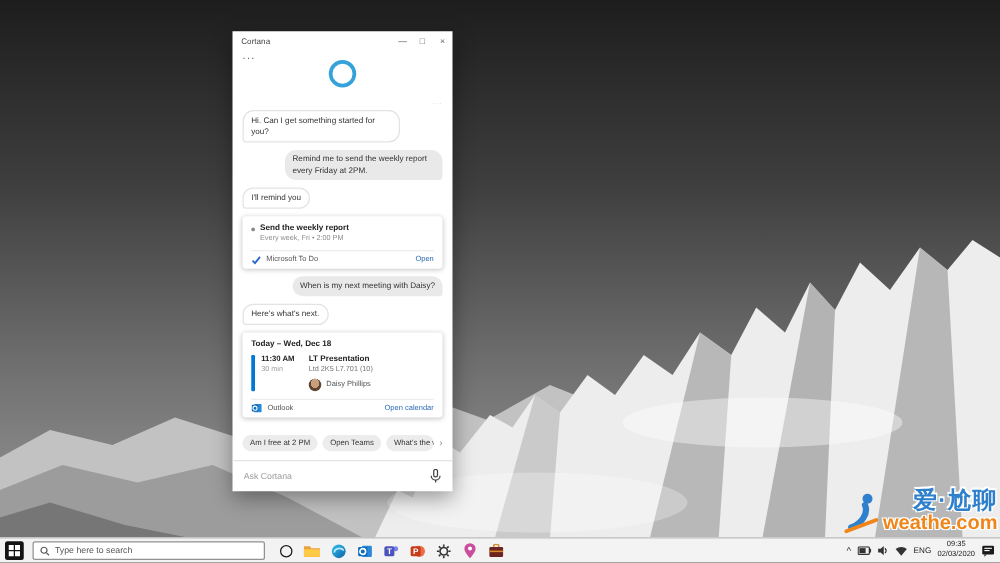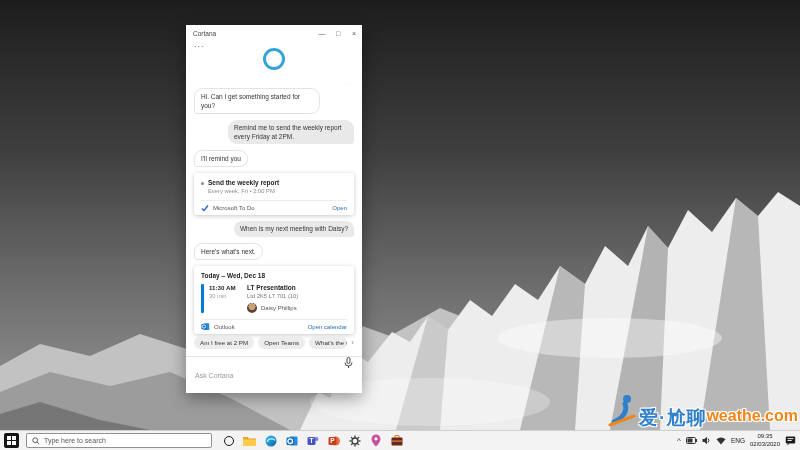--- a/index.html
+++ b/index.html
@@ -5,21 +5,21 @@
   * { margin:0; padding:0; box-sizing:border-box; }
   html,body { width:800px; height:450px; overflow:hidden; font-family:"Liberation Sans", sans-serif; }
   #stage { position:relative; width:800px; height:450px; background:#444; }
 
   
   #wallpaper { position:absolute; left:0; top:0; width:800px; height:430px; overflow:hidden; }
   #wallpaper svg { display:block; }
 
   
   .watermark { position:absolute; right:2px; bottom:22px; display:flex; align-items:flex-end; gap:2px; z-index:5; }
-  .wm-text { display:flex; flex-direction:row; align-items:flex-start; line-height:1.05; }
+  .wm-text { display:flex; flex-direction:column; align-items:flex-end; line-height:1.05; }
   .wm-cn { font-size:19px; font-weight:bold; color:#2f80cc; letter-spacing:1px;
            text-shadow:-1px -1px 0 #fff,1px -1px 0 #fff,-1px 1px 0 #fff,1px 1px 0 #fff; }
   .wm-site { font-size:16px; font-weight:bold; color:#f08519;
            text-shadow:-1px -1px 0 #fff,1px -1px 0 #fff,-1px 1px 0 #fff,1px 1px 0 #fff; }
 
   
   .cortana-win { position:absolute; left:186px; top:25px; width:176px; height:368px; background:#fff;
                  box-shadow:0 5px 16px rgba(0,0,0,.38); display:flex; flex-direction:column; z-index:3; }
   .titlebar { height:16px; display:flex; align-items:center; padding-left:7px; flex:0 0 auto; }
   .title { font-size:6.5px; color:#444; flex:1; }
@@ -58,21 +58,21 @@
   .attendee { display:flex; align-items:center; gap:4px; margin-top:4px; }
   .avatar { width:10px; height:10px; border-radius:50%;
             background:radial-gradient(circle at 50% 38%, #caa07a 0 44%, #5d4433 45% 72%, #8a6a52 73%); }
   .att-name { font-size:6px; color:#555; }
 
   .chips-row { display:flex; align-items:center; gap:4px; margin-top:auto; padding-bottom:7px; flex:0 0 auto; }
   .chip { background:#ececec; border-radius:9px; padding:3px 6px; font-size:6.2px; color:#333; white-space:nowrap; }
   .chip.trunc { max-width:54px; overflow:hidden; }
   .chips-more { font-size:8px; color:#888; flex:0 0 auto; }
 
-  .input-bar { border-top:1px solid #e4e4e4; height:37px; display:flex; padding:0 9px; gap:6px; flex:0 0 auto; }
+  .input-bar { border-top:1px solid #e4e4e4; height:25px; display:flex; align-items:center; padding:0 9px; gap:6px; flex:0 0 auto; }
   .ask-input { flex:1; border:none; outline:none; font-size:7px; color:#333; background:transparent;
                font-family:"Liberation Sans", sans-serif; }
   .ask-input::placeholder { color:#9a9a9a; }
 
   
   .taskbar { position:absolute; left:0; bottom:0; width:800px; height:20px; background:#f3f3f3;
              border-top:1px solid #cfcfcf; display:flex; align-items:center; z-index:6; }
   .start-btn { width:15px; height:15px; background:#141414; border-radius:2px; margin-left:4px;
                display:flex; align-items:center; justify-content:center; flex:0 0 auto; }
   .win-logo { display:grid; grid-template-columns:4px 4px; grid-template-rows:4px 4px; gap:1px; }

